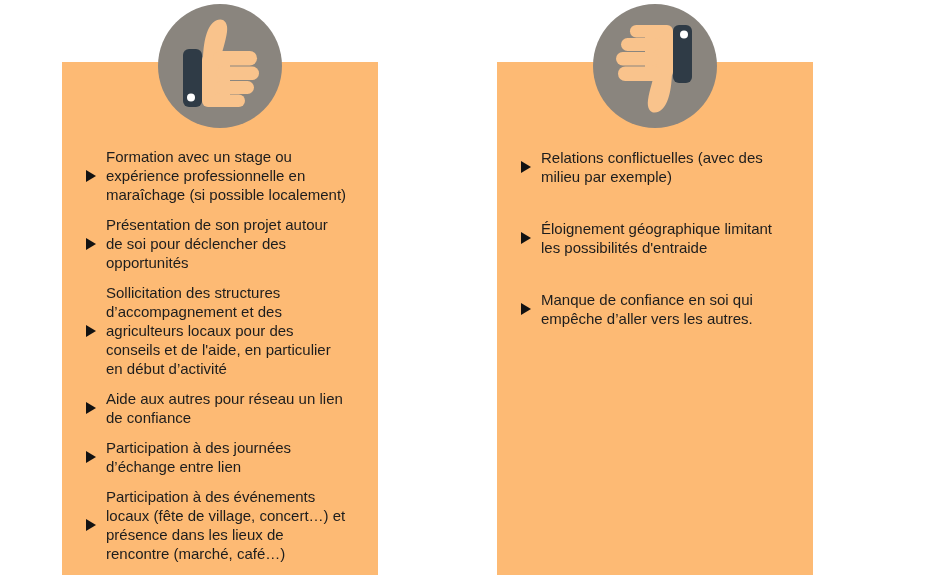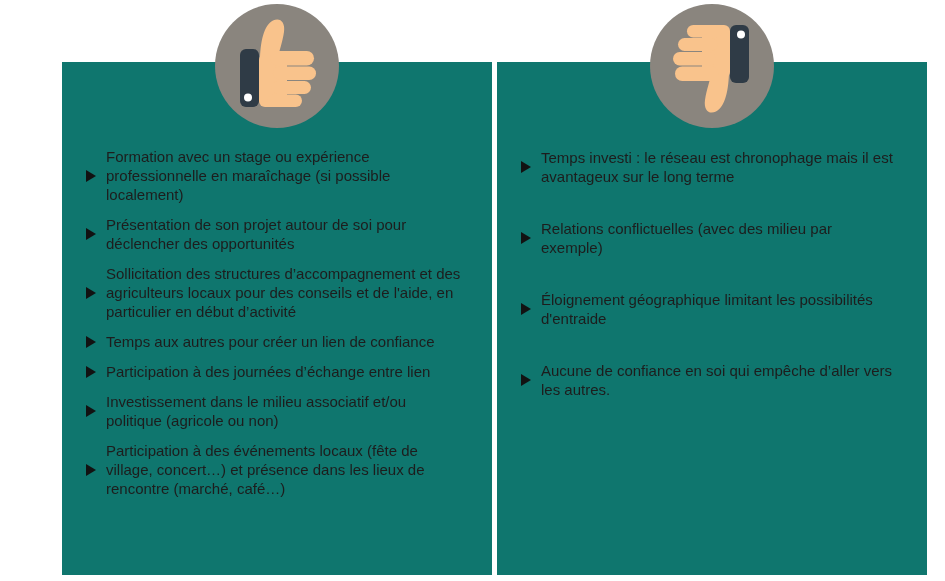--- a/index.html
+++ b/index.html
@@ -6,23 +6,23 @@
   body {
     width: 945px; height: 581px;
     background: #ffffff;
     font-family: "Liberation Sans", sans-serif;
     position: relative;
     overflow: hidden;
   }
   .panel {
     position: absolute;
     top: 62px;
-    width: 430px;
+    width: 316px;
     height: 513px;
-    background: #0f766e;
+    background: #fdba74;
   }
   #panel-advantages { left: 62px; }
   #panel-drawbacks  { left: 497px; }
   .badge {
     position: absolute;
     top: -58px;
     left: 50%;
     transform: translateX(-50%);
     width: 124px;
     height: 124px;
@@ -80,29 +80,25 @@
     <div class="item">
       <span class="tri"></span>
       <span class="item-text">Présentation de son projet autour de soi pour déclencher des opportunités</span>
     </div>
     <div class="item">
       <span class="tri"></span>
       <span class="item-text">Sollicitation des structures d’accompagnement et des agriculteurs locaux pour des conseils et de l'aide,  en particulier en début d’activité</span>
     </div>
     <div class="item">
       <span class="tri"></span>
-      <span class="item-text">Temps aux autres pour créer un lien de confiance</span>
+      <span class="item-text">Aide aux autres pour réseau un lien de confiance</span>
     </div>
     <div class="item">
       <span class="tri"></span>
       <span class="item-text">Participation à des journées d’échange entre lien</span>
-    </div>
-    <div class="item">
-      <span class="tri"></span>
-      <span class="item-text">Investissement dans le milieu associatif et/ou politique (agricole ou non)</span>
     </div>
     <div class="item">
       <span class="tri"></span>
       <span class="item-text">Participation à des événements locaux (fête de village, concert…) et présence dans les lieux de rencontre (marché, café…)</span>
     </div>
   </div>
 </div>
 
 <div class="panel" id="panel-drawbacks">
   <div class="badge">
@@ -118,28 +114,24 @@
           <rect x="52" y="90.5" width="35" height="12.5" rx="6.2"></rect>
         </g>
         <rect x="25" y="45" width="19" height="58" rx="6" fill="#2f3b46"></rect>
         <circle cx="33" cy="93.5" r="4" fill="#ffffff"></circle>
       </g>
     </svg>
   </div>
   <div class="list">
     <div class="item">
       <span class="tri"></span>
-      <span class="item-text">Temps investi : le réseau est chronophage mais il est avantageux sur le long terme</span>
-    </div>
-    <div class="item">
-      <span class="tri"></span>
       <span class="item-text">Relations conflictuelles (avec des milieu par exemple)</span>
     </div>
     <div class="item">
       <span class="tri"></span>
       <span class="item-text">Éloignement géographique limitant les possibilités d'entraide</span>
     </div>
     <div class="item">
       <span class="tri"></span>
-      <span class="item-text">Aucune de confiance en soi qui empêche d’aller vers les autres.</span>
+      <span class="item-text">Manque de confiance en soi qui empêche d’aller vers les autres.</span>
     </div>
   </div>
 </div>
 
 </body></html>

